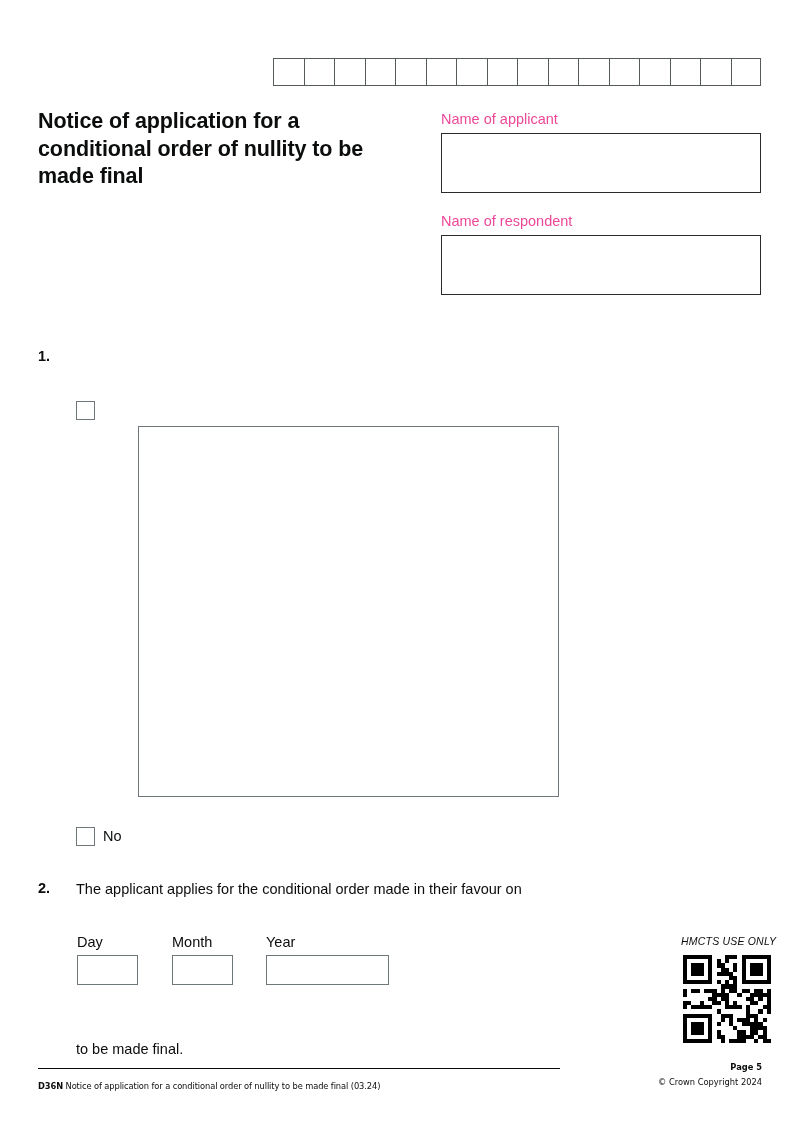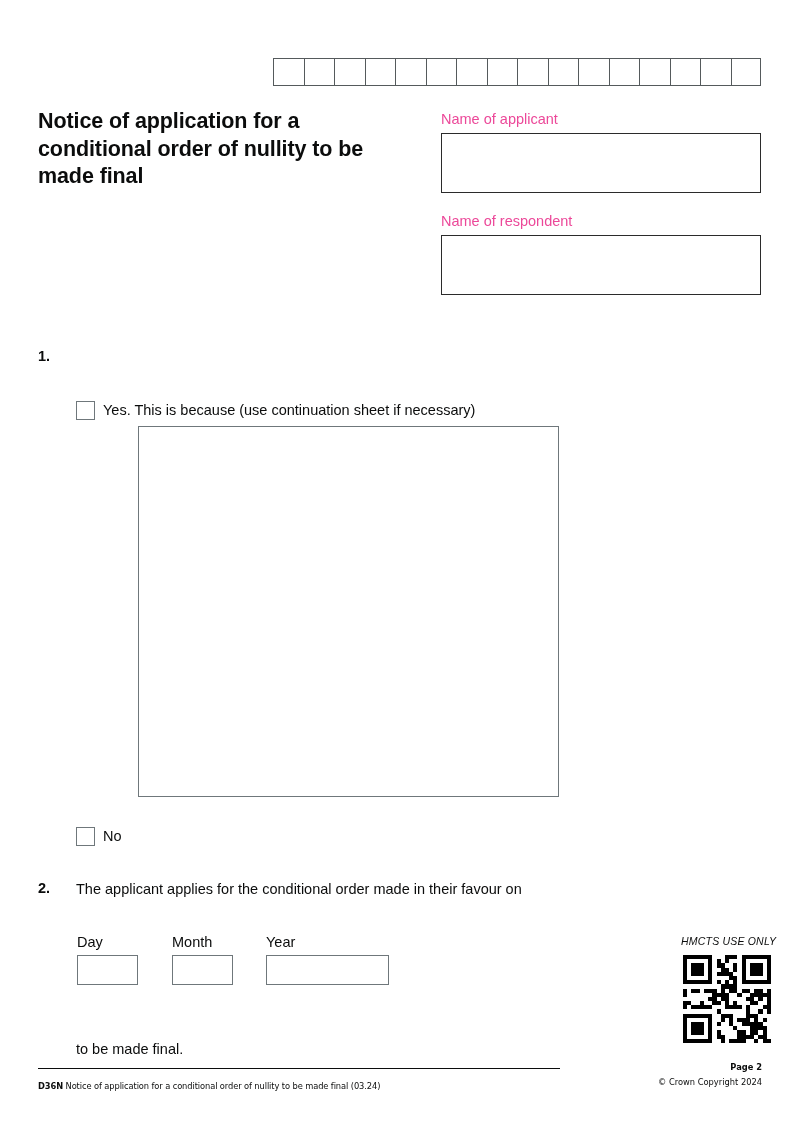--- a/index.html
+++ b/index.html
@@ -243,21 +243,20 @@
 
   <div class="party-label" id="applicant-label">Name of applicant</div>
   <div class="party-box" id="applicant-box"></div>
 
   <div class="party-label" id="respondent-label">Name of respondent</div>
   <div class="party-box" id="respondent-box"></div>
 
   <div class="q-num" id="q1-num">1.</div>
 
   <div class="checkbox" id="yes-checkbox"></div>
-  <div class="checkbox-label" id="yes-label">Yes. This is because (use continuation sheet if necessary)</div>
 
   <div id="reason-textarea"></div>
 
   <div class="checkbox" id="no-checkbox"></div>
   <div class="checkbox-label" id="no-label">No</div>
 
   <div class="q-num" id="q2-num">2.</div>
   <div class="q-text" id="q2-text">The applicant applies for the conditional order made in their favour on</div>
 
   <div class="date-label" id="day-label">Day</div>
@@ -500,16 +499,16 @@
       <rect x="12" y="20" width="1" height="1" fill="#000"></rect>
       <rect x="13" y="20" width="1" height="1" fill="#000"></rect>
       <rect x="14" y="20" width="1" height="1" fill="#000"></rect>
       <rect x="17" y="20" width="1" height="1" fill="#000"></rect>
       <rect x="19" y="20" width="1" height="1" fill="#000"></rect>
       <rect x="20" y="20" width="1" height="1" fill="#000"></rect>
     </svg>
 
   <div id="footer-rule"></div>
   <div class="footer-text" id="footer-left"><span class="code">D36N</span> <span>Notice of application for a conditional order of nullity to be made final (03.24)</span></div>
-  <div class="footer-text" id="footer-page">Page 2</div>
+  <div class="footer-text" id="footer-page">Page 5</div>
   <div class="footer-text" id="footer-copyright">© Crown Copyright 2024</div>
 
 </div>
 
 </body></html>

